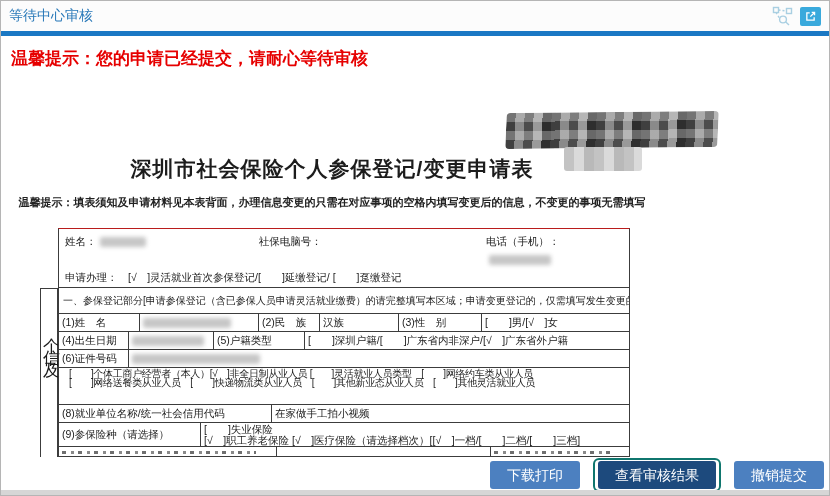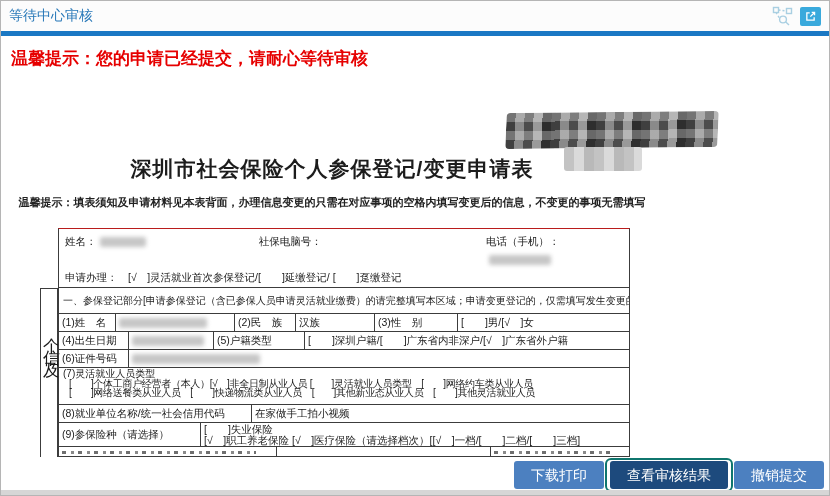--- a/index.html
+++ b/index.html
@@ -100,21 +100,21 @@
   }
 
   .blob {
     display:inline-block; height:10px; background:#c6c6c6; border-radius:2px;
     filter: blur(2px); vertical-align:middle; margin-left:3px;
   }
 
   
   .btnbar {
     position:absolute; right:5px; top:457px; height:34px;
-    display:flex; align-items:center; gap:1px;padding-left:20px;
+    display:flex; align-items:center; gap:13px;padding-left:20px;
   }
   .btn {
     height:28px; padding:0 17px; border:none; border-radius:3px;
     color:#fff; font-size:14px; font-family:inherit; cursor:pointer;
     line-height:28px;
   }
   .btn-blue { background:#4c80c0; }
   .btn-navy { background:#1d4a7d; }
   .hl-box {
     border:2px solid #0f766e; border-radius:6px; padding:1px 3px;
@@ -175,48 +175,47 @@
           <span class="tb-f2">社保电脑号：</span>
           <span><span>电话（手机）：</span><span class="blob" style="width:62px"></span></span>
         </div>
         <div><span>申请办理：</span>　<span>[√　]灵活就业首次参保登记/[　　]延缴登记/ [　　]趸缴登记</span></div>
         <div style="padding-left:62px">[　　]已超龄深户居民只参加医疗保险/[　　]变更登记/ [　　]停交</div>
       </div>
 
       <div class="row sec-row">一、参保登记部分[申请参保登记（含已参保人员申请灵活就业缴费）的请完整填写本区域；申请变更登记的，仅需填写发生变更的事项]</div>
 
       <div class="row h18">
-        <div class="c" style="width:57px">(1)姓　名</div>
+        <div class="c" style="width:81px">(1)姓　名</div>
         <div class="c" style="width:119px"><span class="blob" style="width:88px;margin-left:0"></span></div>
         <div class="c" style="width:61px">(2)民　族</div>
         <div class="c" style="width:79px">汉族</div>
         <div class="c" style="width:83px">(3)性　别</div>
         <div class="c last">[　　]男/[√　]女</div>
       </div>
 
       <div class="row h18">
         <div class="c" style="width:70px">(4)出生日期</div>
         <div class="c" style="width:85px"><span class="blob" style="width:72px;margin-left:0"></span></div>
         <div class="c" style="width:91px">(5)户籍类型</div>
         <div class="c last">[　　]深圳户籍/[　　]广东省内非深户/[√　]广东省外户籍</div>
       </div>
 
       <div class="row h18">
         <div class="c" style="width:70px">(6)证件号码</div>
         <div class="c last"><span class="blob" style="width:128px;margin-left:0"></span></div>
       </div>
 
       <div class="row r4">
-        <div>(7)灵活就业人员类型</div>
         <div class="opts">[　　]个体工商户经营者（本人）[√　]非全日制从业人员 [　　]灵活就业人员类型　[　　]网络约车类从业人员</div>
         <div class="opts">[　　]网络送餐类从业人员　[　　]快递物流类从业人员　[　　]其他新业态从业人员　[　　]其他灵活就业人员</div>
       </div>
 
       <div class="row h18">
-        <div class="c" style="width:193px">(8)就业单位名称/统一社会信用代码</div>
+        <div class="c" style="width:213px">(8)就业单位名称/统一社会信用代码</div>
         <div class="c last">在家做手工拍小视频</div>
       </div>
 
       <div class="row r6">
         <div class="c" style="width:142px;line-height:20px">(9)参保险种（请选择）</div>
         <div class="c last">
           <div>[　　]失业保险</div>
           <div>[√　]职工养老保险 [√　]医疗保险（请选择档次）[[√　]一档/[　　]二档/[　　]三档]</div>
         </div>
       </div>

